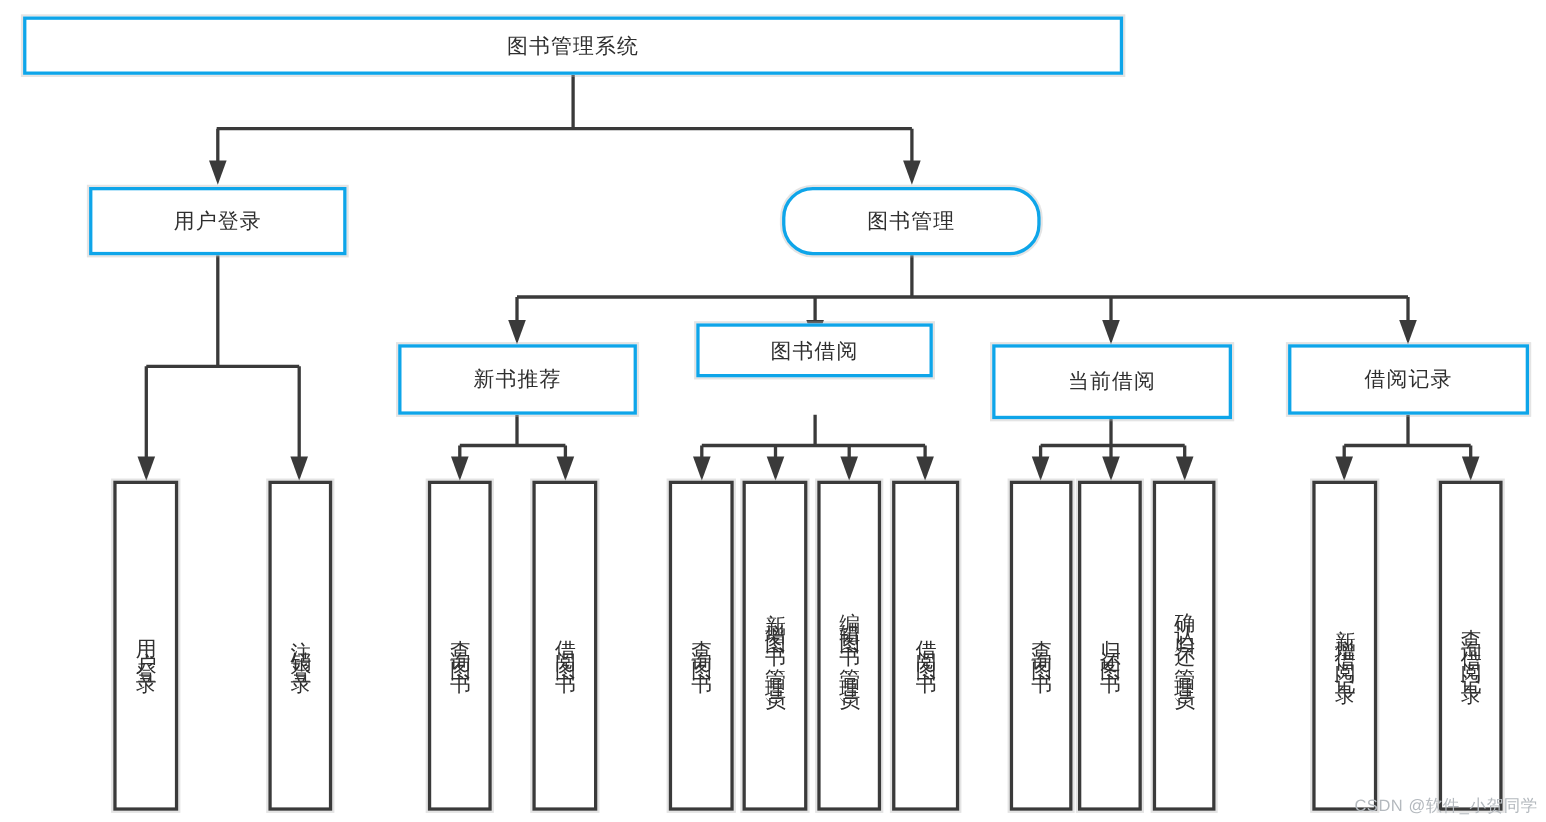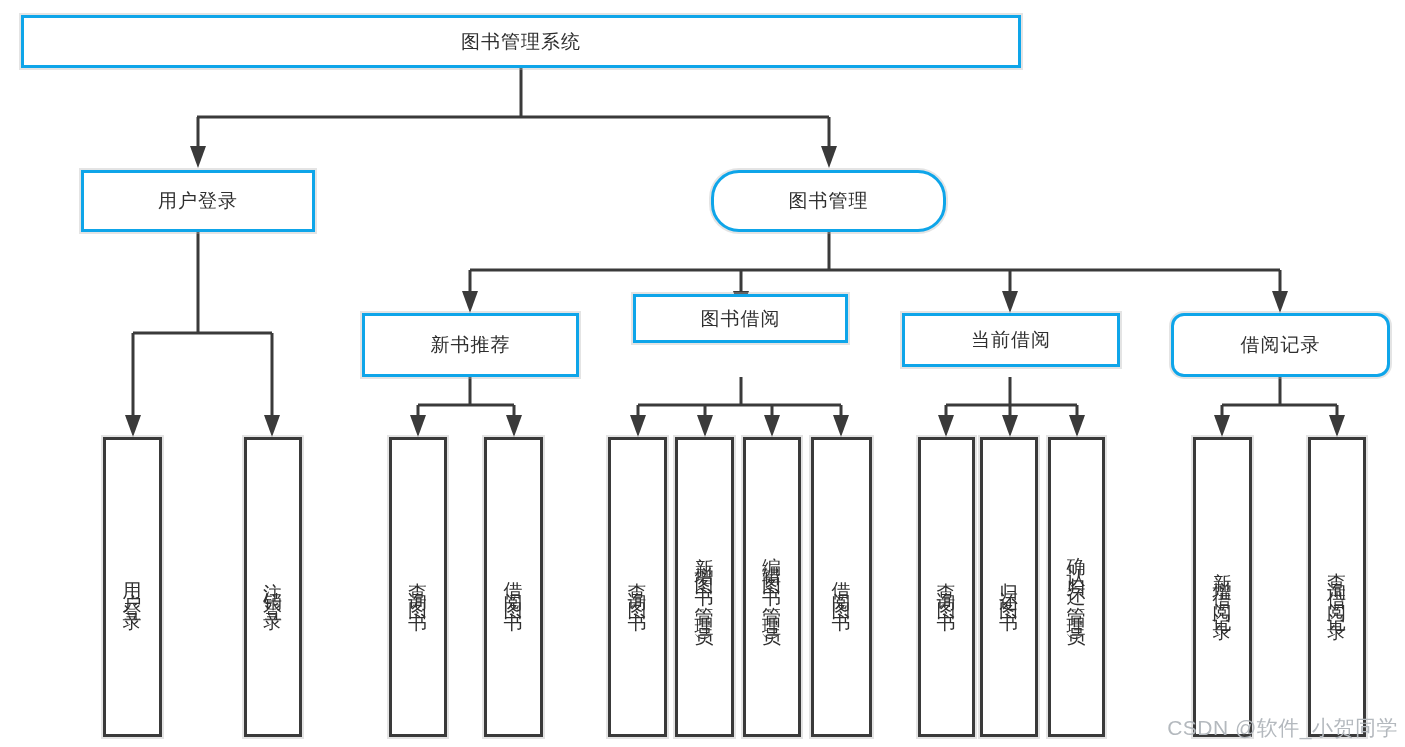--- a/index.html
+++ b/index.html
@@ -25,21 +25,21 @@
     top:437px;height:300px;
     display:flex;align-items:center;justify-content:center;
   }
   .vbox span{
     writing-mode:vertical-rl;text-orientation:mixed;
     font-size:19px;letter-spacing:10px;line-height:1;
     white-space:nowrap;
   }
   .watermark{
     position:absolute;right:7px;bottom:5px;z-index:3;
-    font-size:21px;color:#b4b9be;letter-spacing:0.5px;white-space:nowrap;
+    font-size:15px;color:#b4b9be;letter-spacing:0.5px;white-space:nowrap;
   }
 </style>
 </head>
 <body>
 
 <svg class="connectors" width="1405" height="747" viewBox="0 0 1405 747">
 
   <path class="ln" d="M521,68 V118 M197,117 H829 M198,117 V148 M829,117 V148"></path>
   <path class="ar" d="M190,146 h16 l-8,22 z"></path>
   <path class="ar" d="M821,146 h16 l-8,22 z"></path>
@@ -74,22 +74,22 @@
   <path class="ar" d="M1329,415 h16 l-8,22 z"></path>
 </svg>
 
 <div class="box" style="left:21px;top:15px;width:1000px;height:53px;">图书管理系统</div>
 
 <div class="box" style="left:81px;top:170px;width:234px;height:62px;">用户登录</div>
 <div class="box" style="left:711px;top:170px;width:235px;height:62px;border-radius:28px;">图书管理</div>
 
 <div class="box" style="left:362px;top:313px;width:217px;height:64px;text-align:right;">新书推荐</div>
 <div class="box" style="left:633px;top:294px;width:215px;height:49px;">图书借阅</div>
-<div class="box" style="left:902px;top:313px;width:218px;height:54px;">当前借阅</div>
-<div class="box" style="left:1171px;top:313px;width:219px;height:64px;border-radius:13px;">借阅记录</div>
+<div class="box" style="left:902px;top:313px;width:218px;height:68px;">当前借阅</div>
+<div class="box" style="left:1171px;top:313px;width:219px;height:64px;">借阅记录</div>
 
 <div class="vbox" style="left:103px;width:59px;">
   <span>用户登录</span>
 </div>
 <div class="vbox" style="left:244px;width:58px;">
   <span>注销登录</span>
 </div>
 
 <div class="vbox" style="left:389px;width:58px;">
   <span>查询图书</span>

